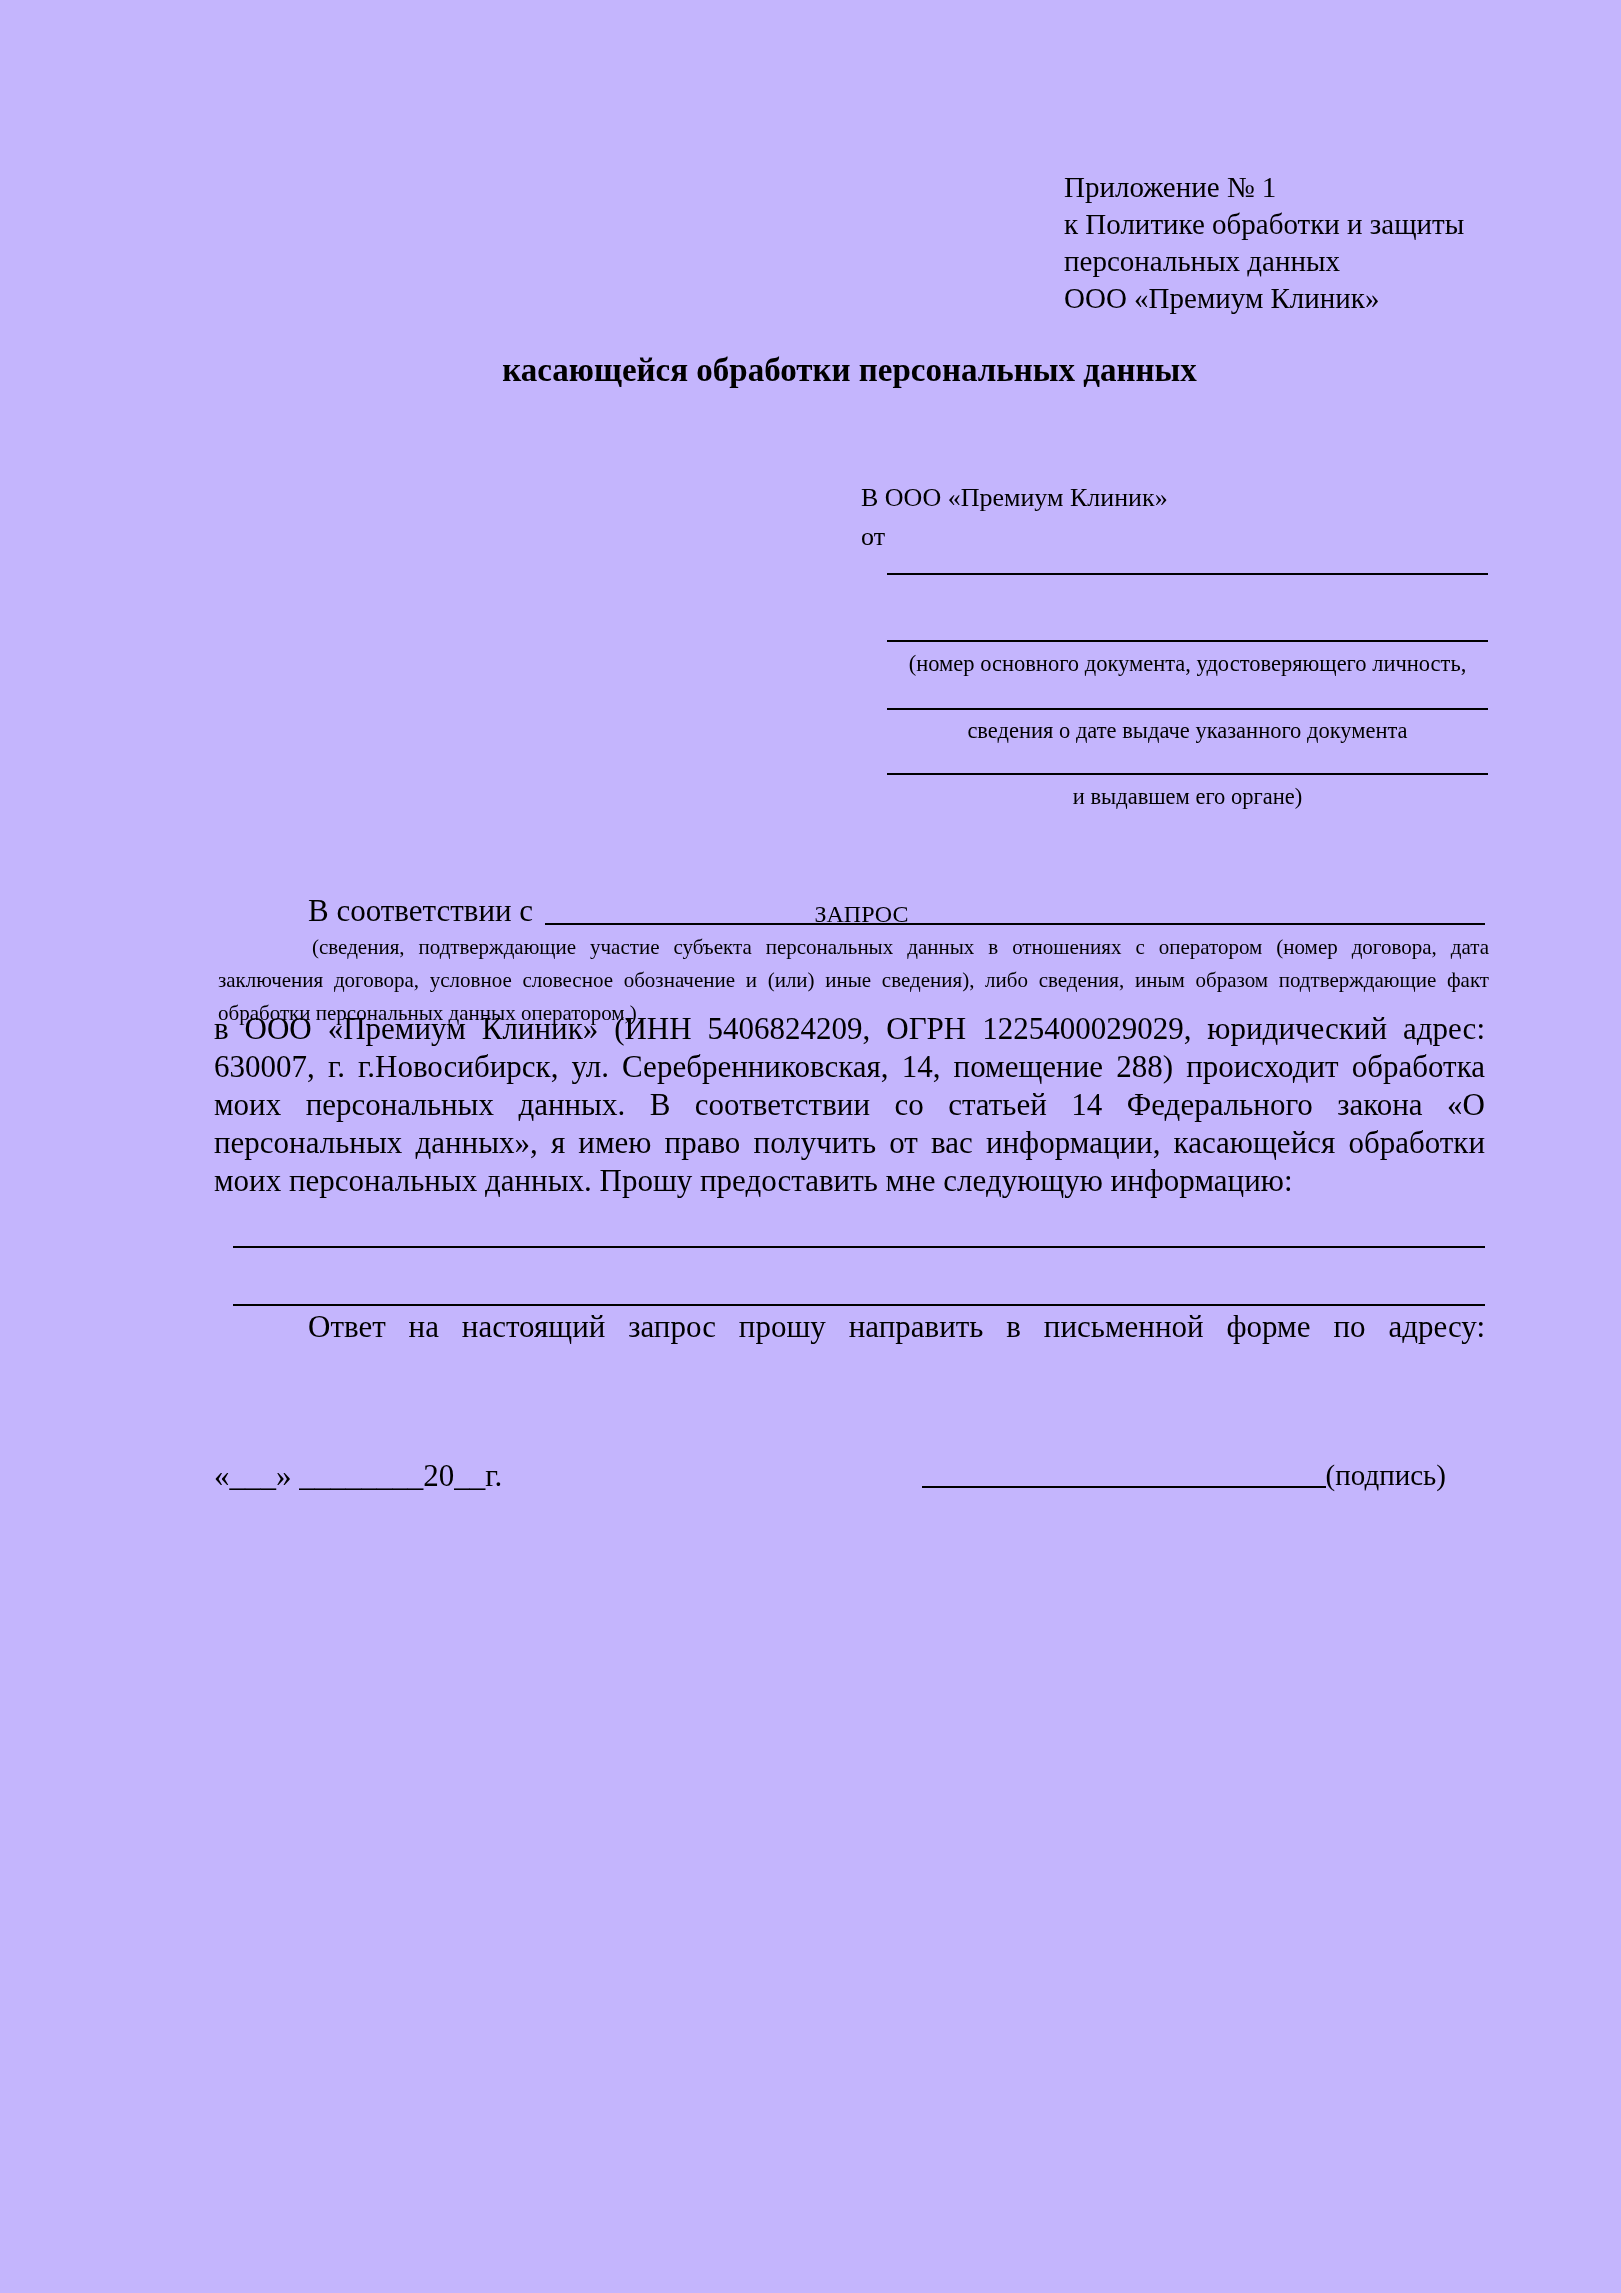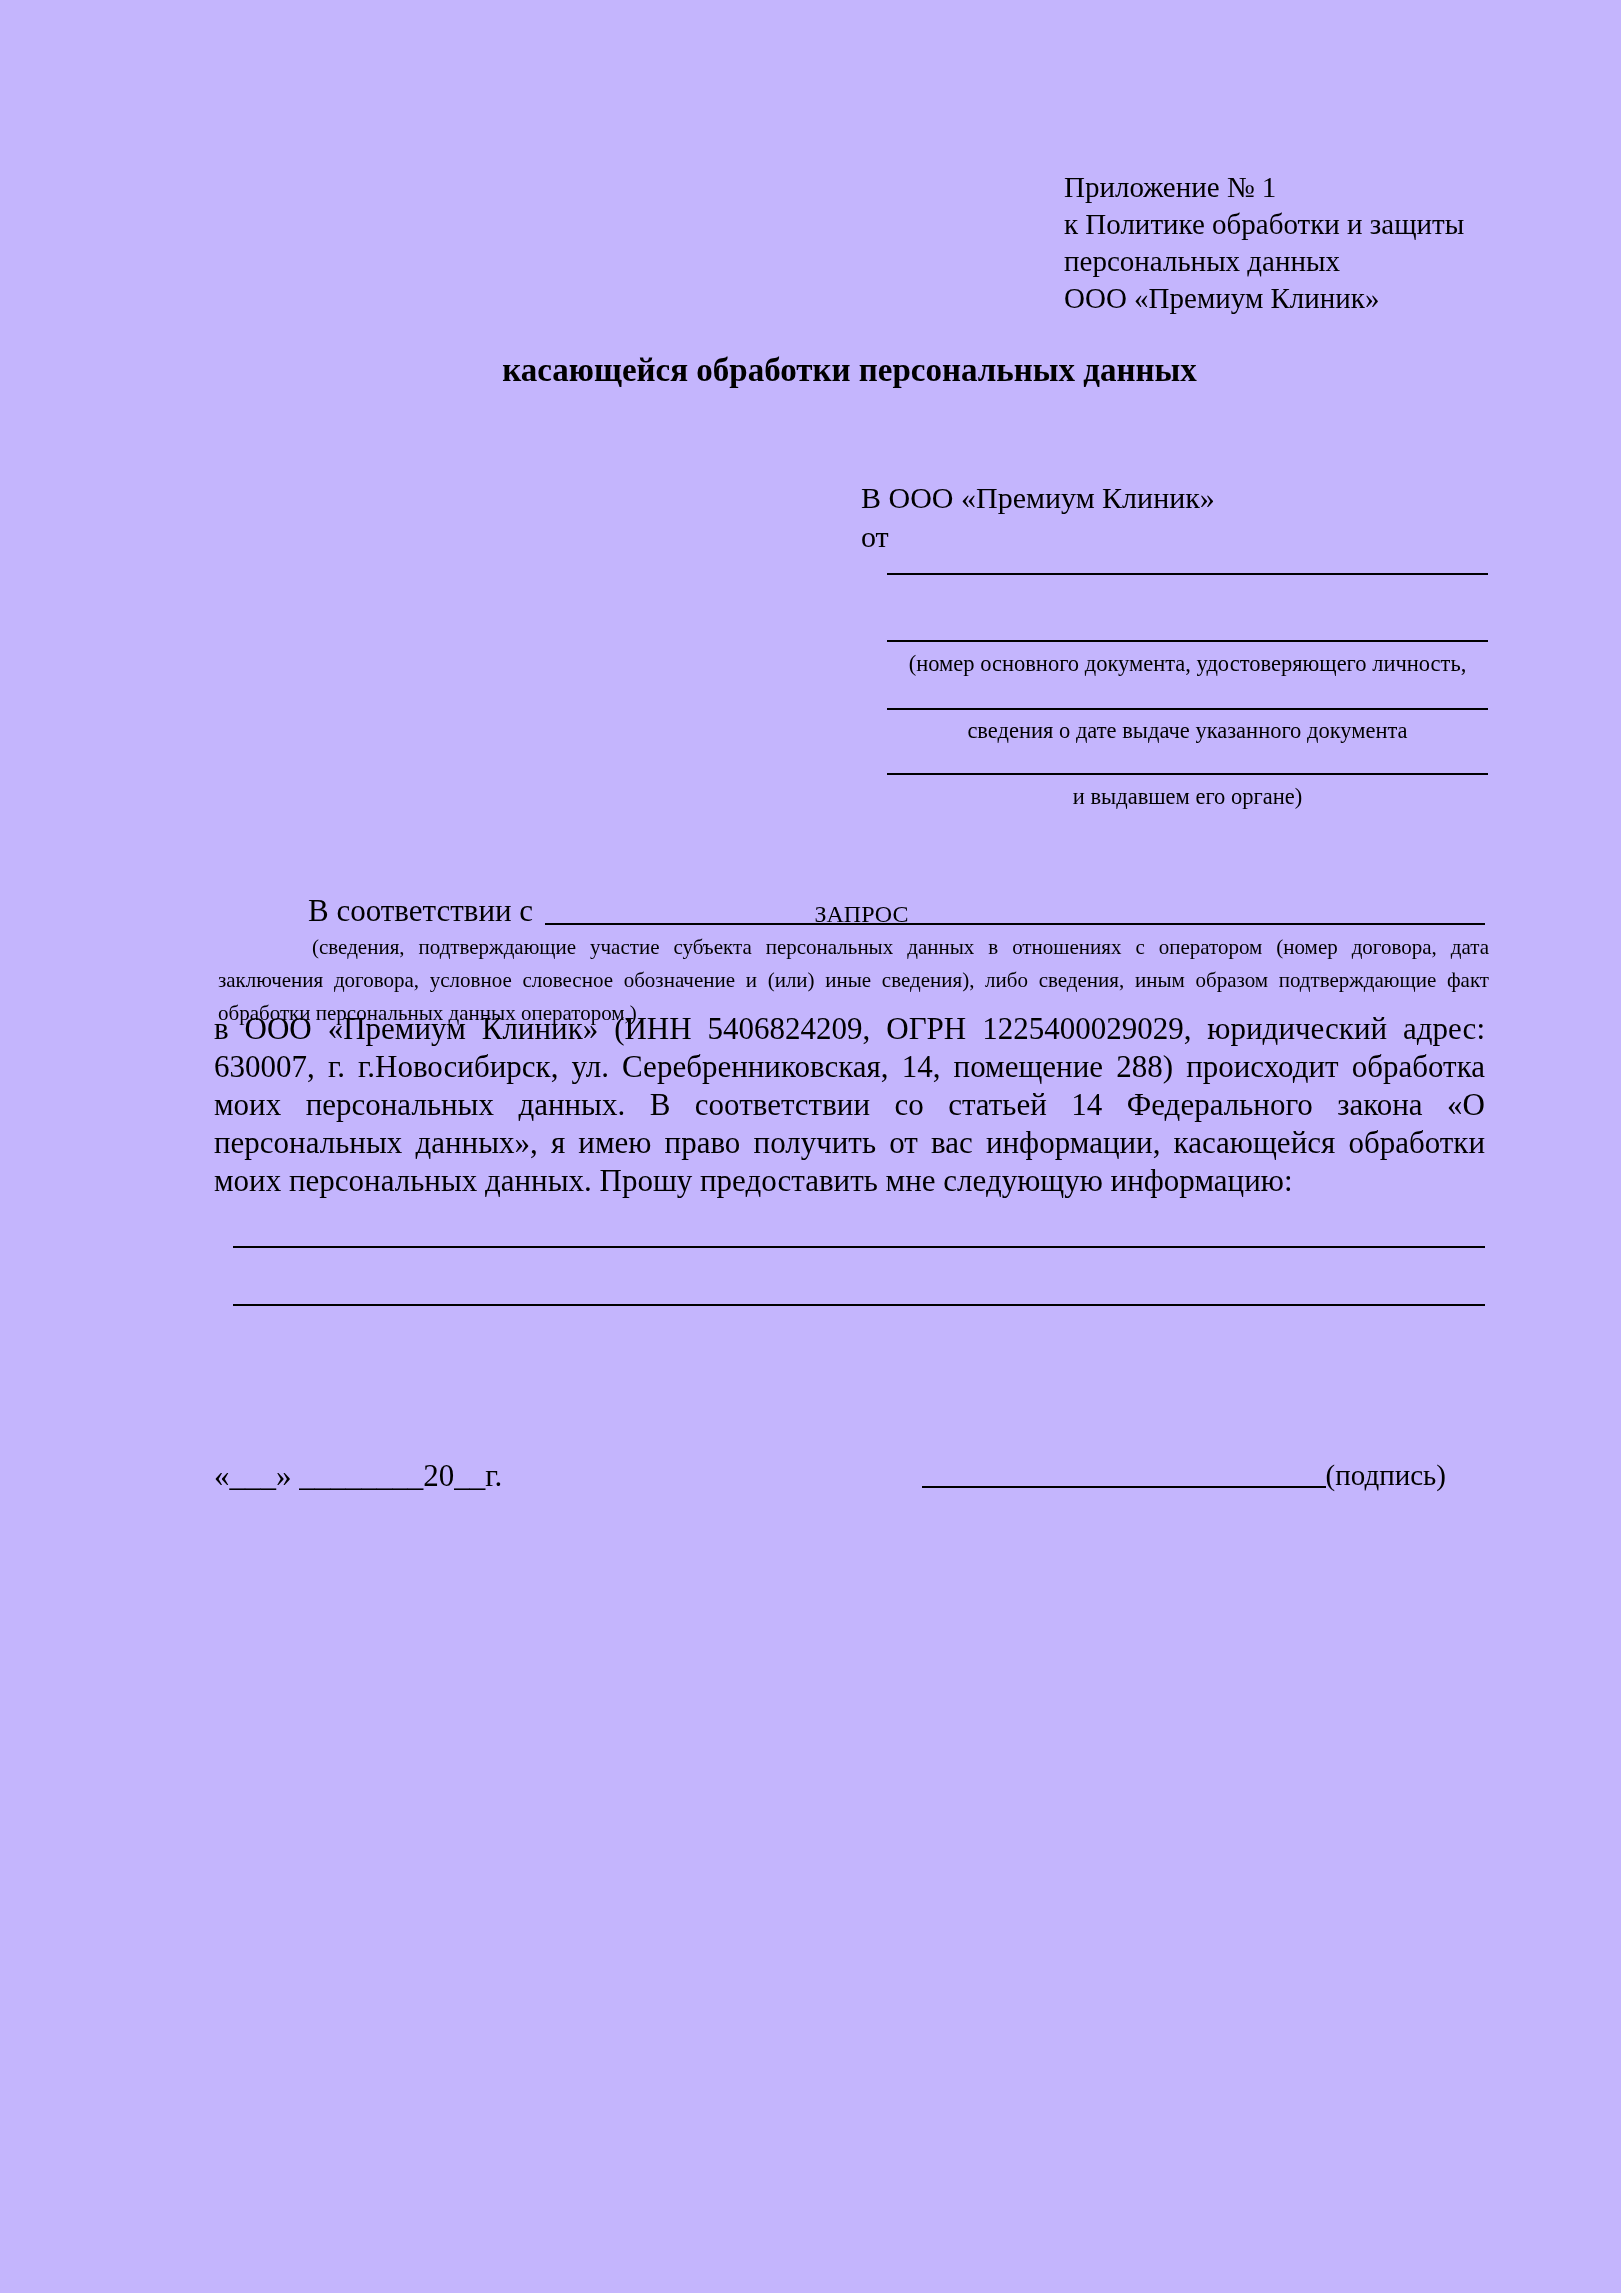--- a/index.html
+++ b/index.html
@@ -27,21 +27,21 @@
     top: 349px;
     text-align: center;
     font-weight: bold;
     font-size: 33px;
     line-height: 43px;
   }
   .addressee {
     position: absolute;
     left: 861px;
     top: 478px;
-    font-size: 30px;
+    font-size: 26px;
     line-height: 39px;
   }
   .wline {
     position: absolute;
     left: 887px;
     width: 601px;
     height: 0;
     border-bottom: 2.9px solid #000;
   }
   .caption {
@@ -198,20 +198,21 @@
     <span class="fill"></span>
   </div>
 
   <div class="fineprint">(сведения, подтверждающие участие субъекта персональных данных в отношениях с оператором (номер договора, дата заключения договора, условное словесное обозначение и (или) иные сведения), либо сведения, иным образом подтверждающие факт обработки персональных данных оператором,)</div>
 
   <div class="bodytext">в ООО «Премиум Клиник» (ИНН 5406824209, ОГРН 1225400029029, юридический адрес: 630007, г. г.Новосибирск, ул. Серебренниковская, 14, помещение 288) происходит обработка моих персональных данных. В соответствии со статьей 14 Федерального закона «О персональных данных», я имею право получить от вас информации, касающейся обработки моих персональных данных. Прошу предоставить мне следующую информацию:</div>
 
   <div class="blankline blank1"></div>
   <div class="blankline blank2"></div>
 
+  <div class="answer1">Ответ на настоящий запрос прошу направить в письменной форме по адресу:</div>
 
 
   <div class="sigrow">
     <span class="dateblank">«___» ________20__г.</span>
     <span class="siggroup">
       <span class="sigline"></span>
       <span class="sigcaption">(подпись)</span>
     </span>
   </div>
 

